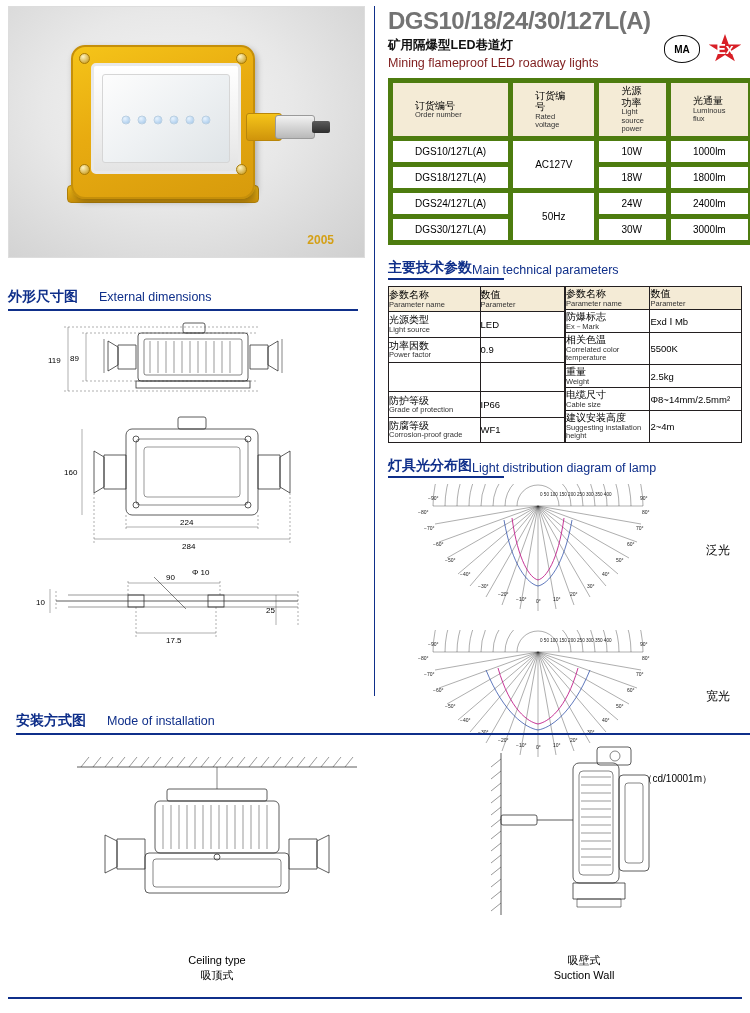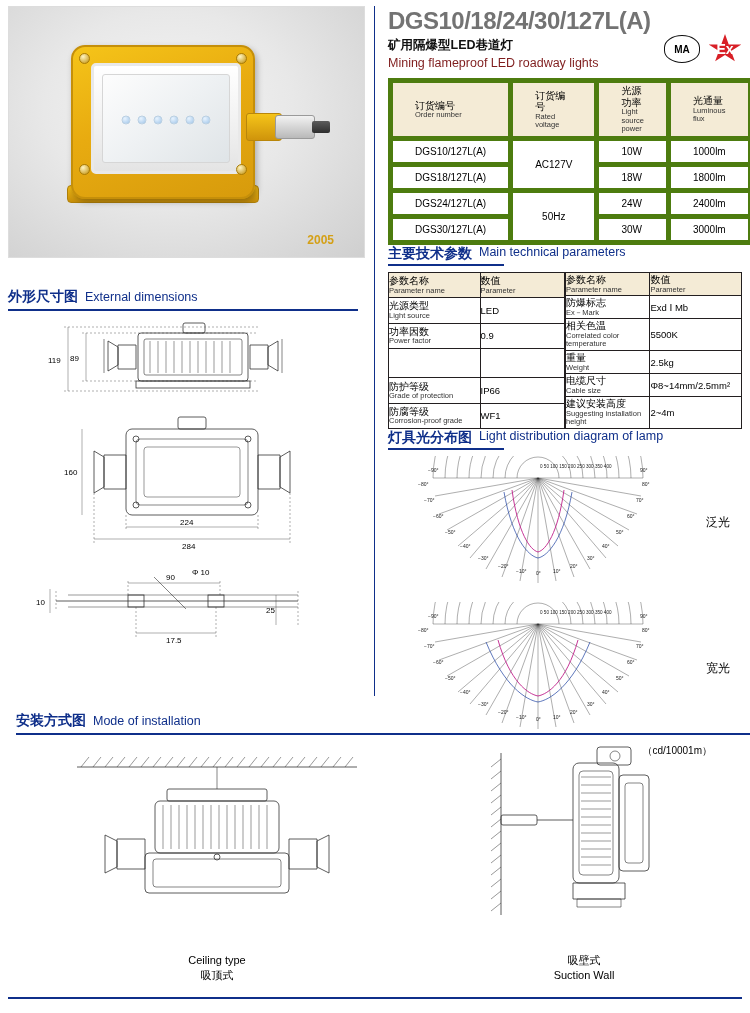--- a/index.html
+++ b/index.html
@@ -79,39 +79,39 @@
 
   
   table{border-collapse:collapse;width:100%;}
   .tbl td,.tbl th{border:5px solid #4d7c0f;padding:2px 22px;font-size:10px;vertical-align:middle;}
   .tbl .hdr{background:#f4ebd6;}
   .hdr-cn{font-size:10px;display:block;line-height:1.15;}
   .hdr-en{font-size:7.5px;color:#333;display:block;line-height:1.15;}
   .order-tbl{margin-top:8px;}
   .order-tbl td{height:17px;}
 
-  .section-head{display:flex;align-items:flex-start;gap:7px;}
+  .section-head{margin-top:14px;display:flex;align-items:flex-end;}
   .section-head .cn{color:#0f2f8a;font-size:14px;font-weight:bold;position:relative;}
   .section-head .cn:after{content:"";position:absolute;left:0;right:0;bottom:-2px;height:0;}
   .section-head .en{color:#0f2f8a;font-size:12.5px;}
 
   .params-wrap{display:flex;margin-top:6px;}
   .params-wrap table{width:50%;}
   .params-wrap td{height:19px;}
   .ptbl td{border:1px solid #231f20;padding:1px 0;font-size:9.5px;}
   .ptbl .hdr{background:#f4ebd6;}
 
   
   .polar-box{margin-top:6px;position:relative;height:140px;}
   .polar-label{position:absolute;right:12px;top:58px;font-size:12px;}
   .cd-note{text-align:right;font-size:10px;margin-top:2px;padding-right:30px;}
 
   
   .left{position:absolute;left:8px;top:288px;width:360px;}
-  .sec-left{display:flex;align-items:baseline;gap:7px;position:relative;}
+  .sec-left{display:flex;align-items:baseline;gap:21px;position:relative;}
   .sec-left .cn{color:#0f2f8a;font-size:14px;font-weight:bold;}
   .sec-left .en{color:#0f2f8a;font-size:12.5px;}
   .rule{border-bottom:2px solid #0f2f8a;margin-top:3px;}
 
   .dim-svg{display:block;}
 
   
   .install{position:absolute;left:16px;top:712px;width:734px;}
   .install-figs{display:flex;justify-content:space-around;margin-top:10px;}
   .fig-cap{text-align:center;font-size:11px;line-height:1.35;margin-top:4px;}

